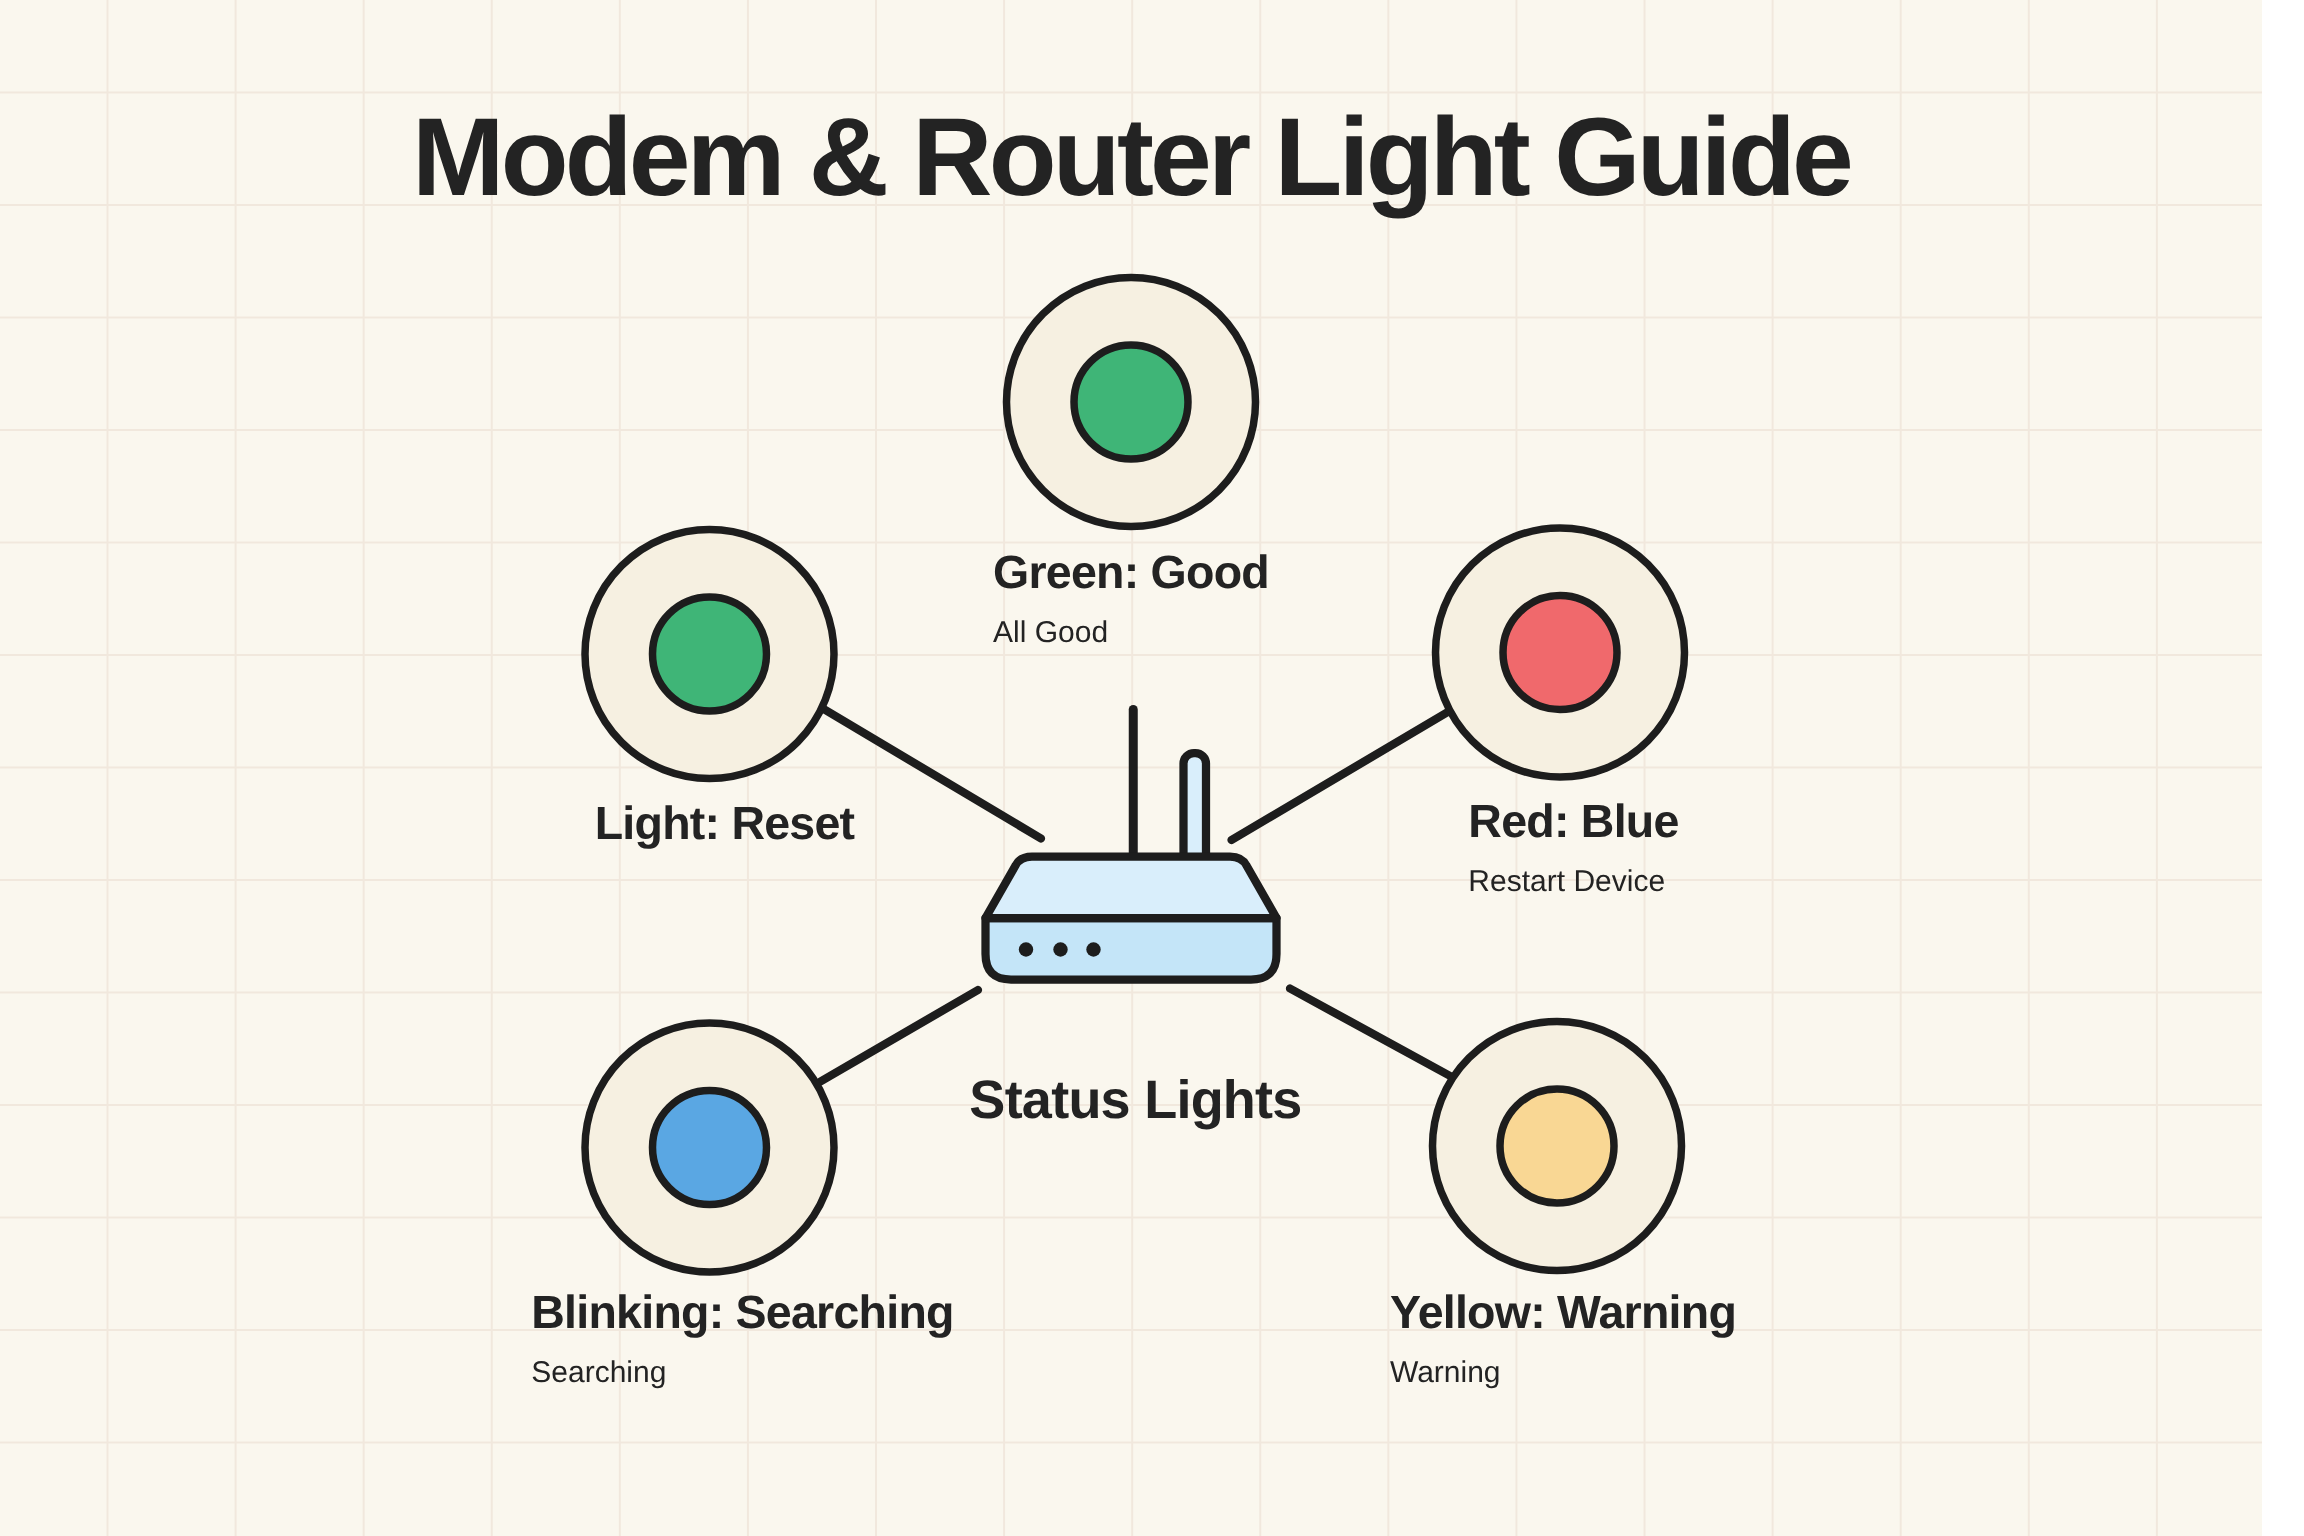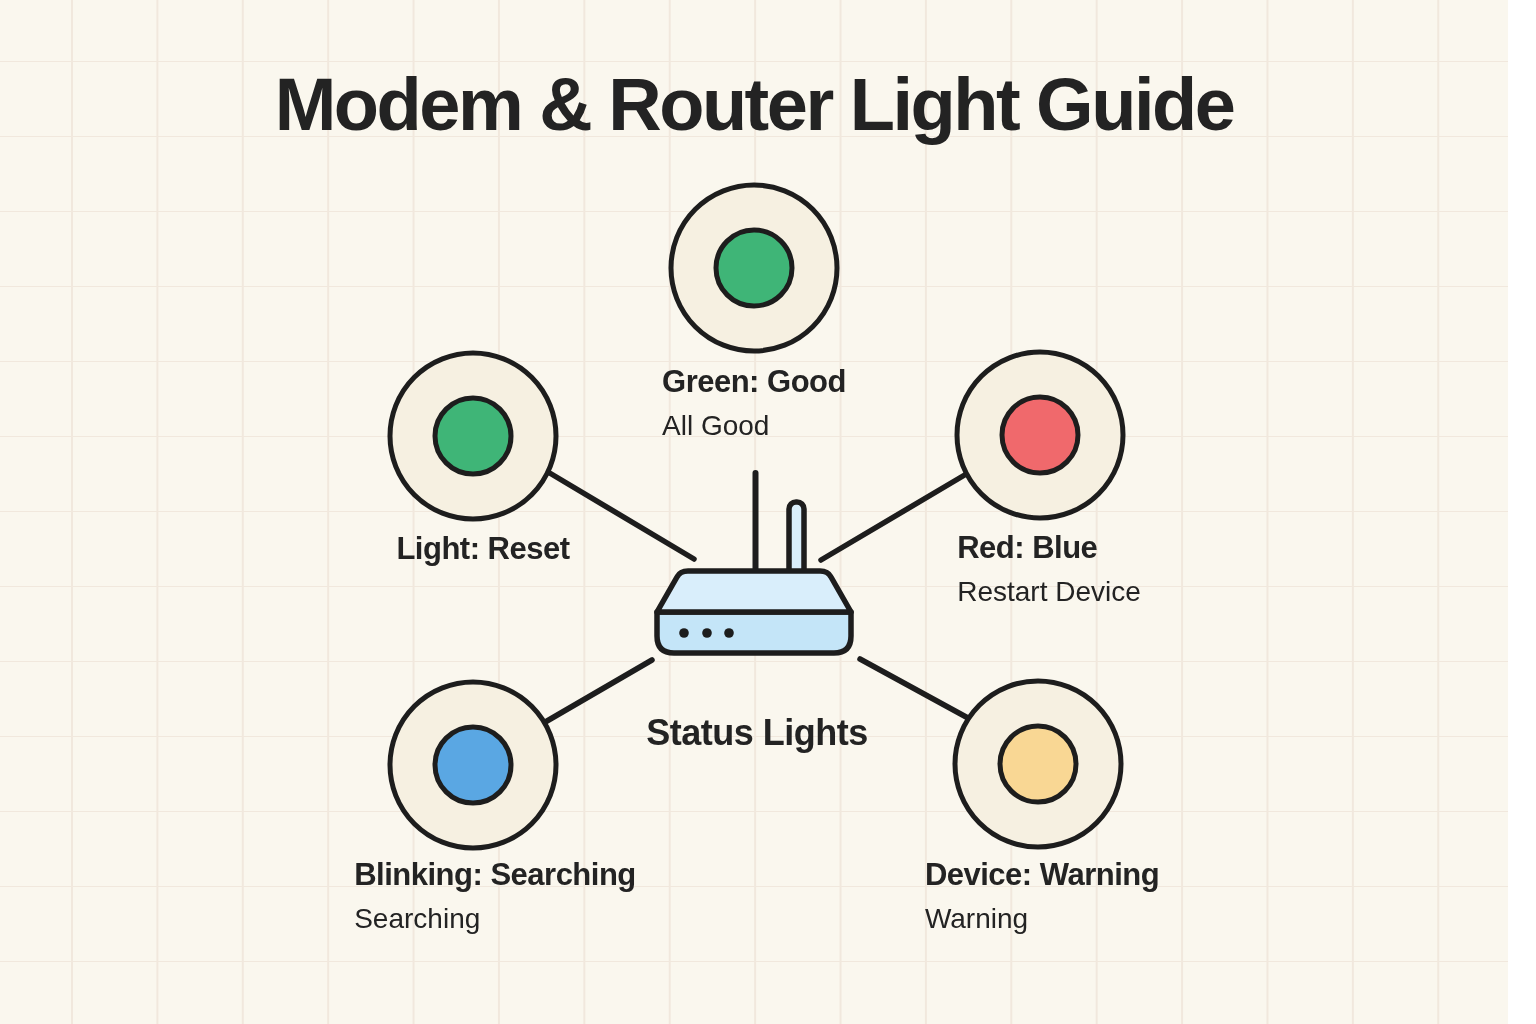--- a/index.html
+++ b/index.html
@@ -44,21 +44,21 @@
     color: #232323;
     white-space: nowrap;
   }
   .label-main {
     font-size: 31px;
     font-weight: bold;
     letter-spacing: -0.5px;
     line-height: 1.0;
   }
   .label-sub {
-    font-size: 28px;
+    font-size: 20px;
     margin-top: 15px;
     line-height: 1.0;
   }
   .label-sub:empty { display: none; }
 
   .center-label {
     position: absolute;
     transform: translateX(-50%);
     text-align: center;
     color: #232323;
@@ -142,17 +142,17 @@
   </div>
 
   <div class="center-label" style="left:757px; top:696px">Status Lights</div>
 
   <div class="light-label" style="left:495px; top:859px">
     <div class="label-main">Blinking: Searching</div>
     <div class="label-sub">Searching</div>
   </div>
 
   <div class="light-label" style="left:1042px; top:859px">
-    <div class="label-main">Device: Warning</div>
+    <div class="label-main">Yellow: Warning</div>
     <div class="label-sub">Warning</div>
   </div>
 
 </div>
 
 </body></html>

